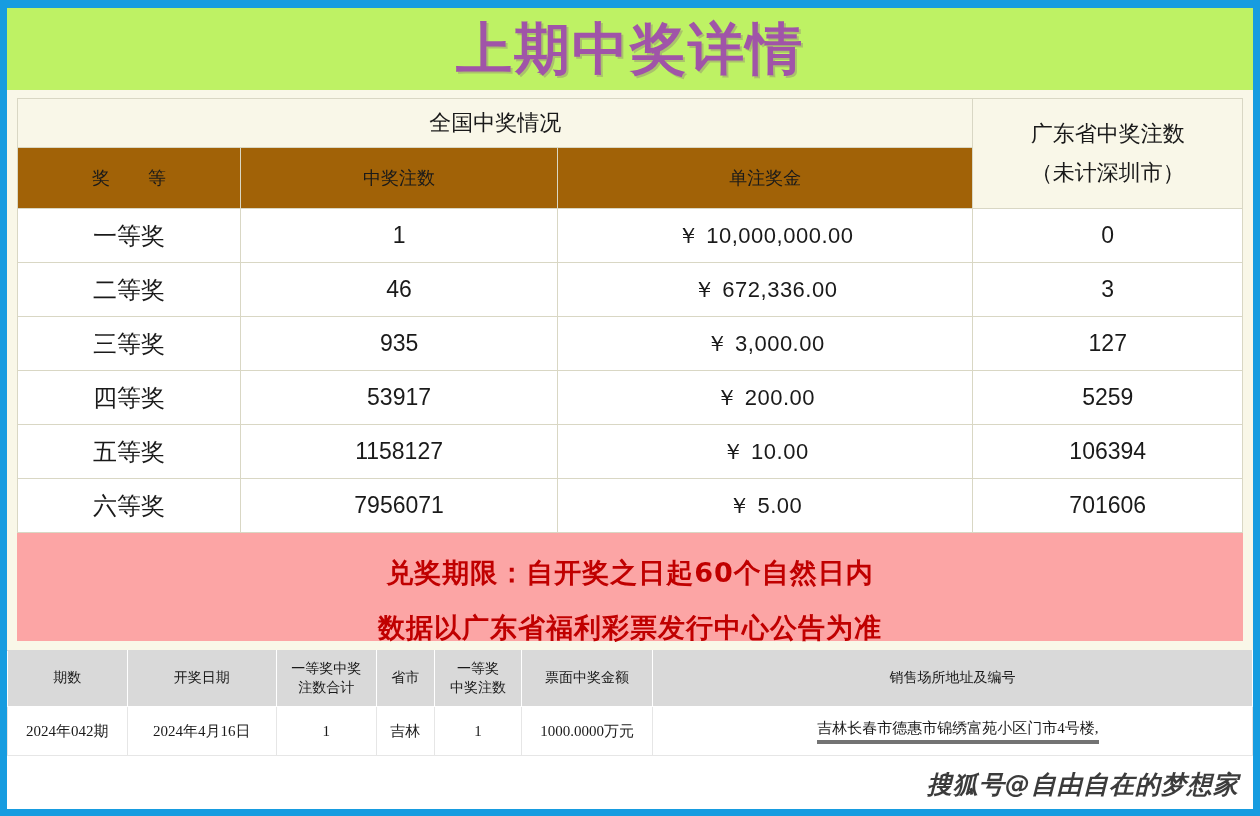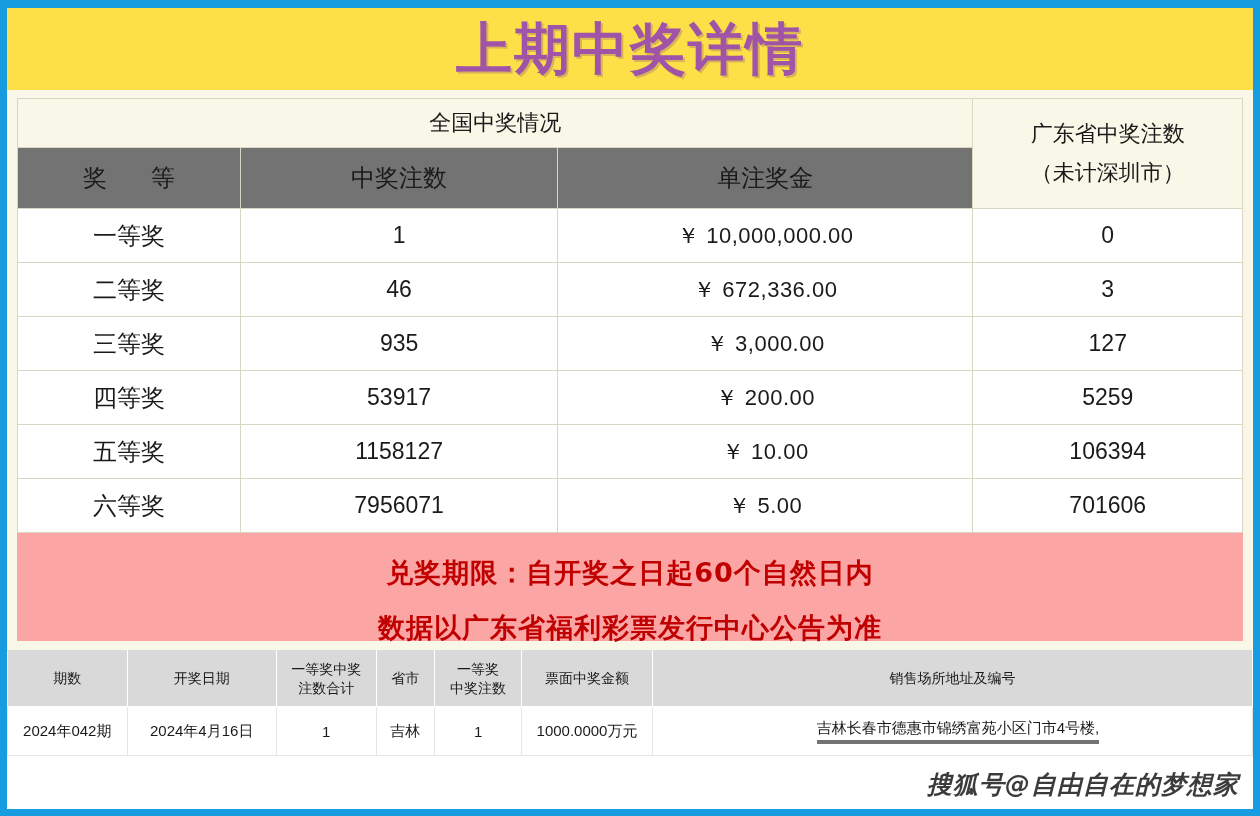--- a/index.html
+++ b/index.html
@@ -21,21 +21,21 @@
     height: 816px;
     border: 7px solid #179ce0;
     border-top-width: 8px;
     border-bottom-width: 7px;
     background: #ffffff;
   }
 
   
   .title-bar {
     height: 82px;
-    background: #fde047;
+    background: #bef264;
     display: flex;
     align-items: center;
     justify-content: center;
   }
   .title-text {
     font-family: "DejaVu Sans", "Liberation Sans", sans-serif;
     font-size: 56px;
     font-weight: bold;
     color: #a054a8;
     letter-spacing: 2px;
@@ -63,22 +63,22 @@
     vertical-align: middle;
     font-weight: normal;
     color: #1a1a1a;
   }
   .head-cell {
     background: #f9f7e8;
     font-size: 22px;
     height: 46px;
   }
   .head-cell2 {
-    background: #737373;
-    font-size: 24px;
+    background: #a16207;
+    font-size: 18px;
     height: 58px;
   }
   .gd-head {
     background: #f9f7e8;
     font-size: 22px;
     line-height: 1.75;
     padding: 6px 4px;
   }
   .data-cell {
     background: #ffffff;
@@ -122,21 +122,21 @@
 
   
   .bottom-wrap {
     background: #ffffff;
     padding: 0;
   }
   table.bottom-table {
     width: 100%;
     border-collapse: collapse;
     table-layout: fixed;
-    font-family: Liberation Sans, sans-serif;
+    font-family: Liberation Serif, serif;
     padding-left: 24px;
   }
   table.bottom-table th {
     background: #d9d9d9;
     border: 1px solid #ffffff;
     border-top: 1px solid #d9d9d9;
     font-size: 14px;
     font-weight: normal;
     color: #1a1a1a;
     height: 53px;

